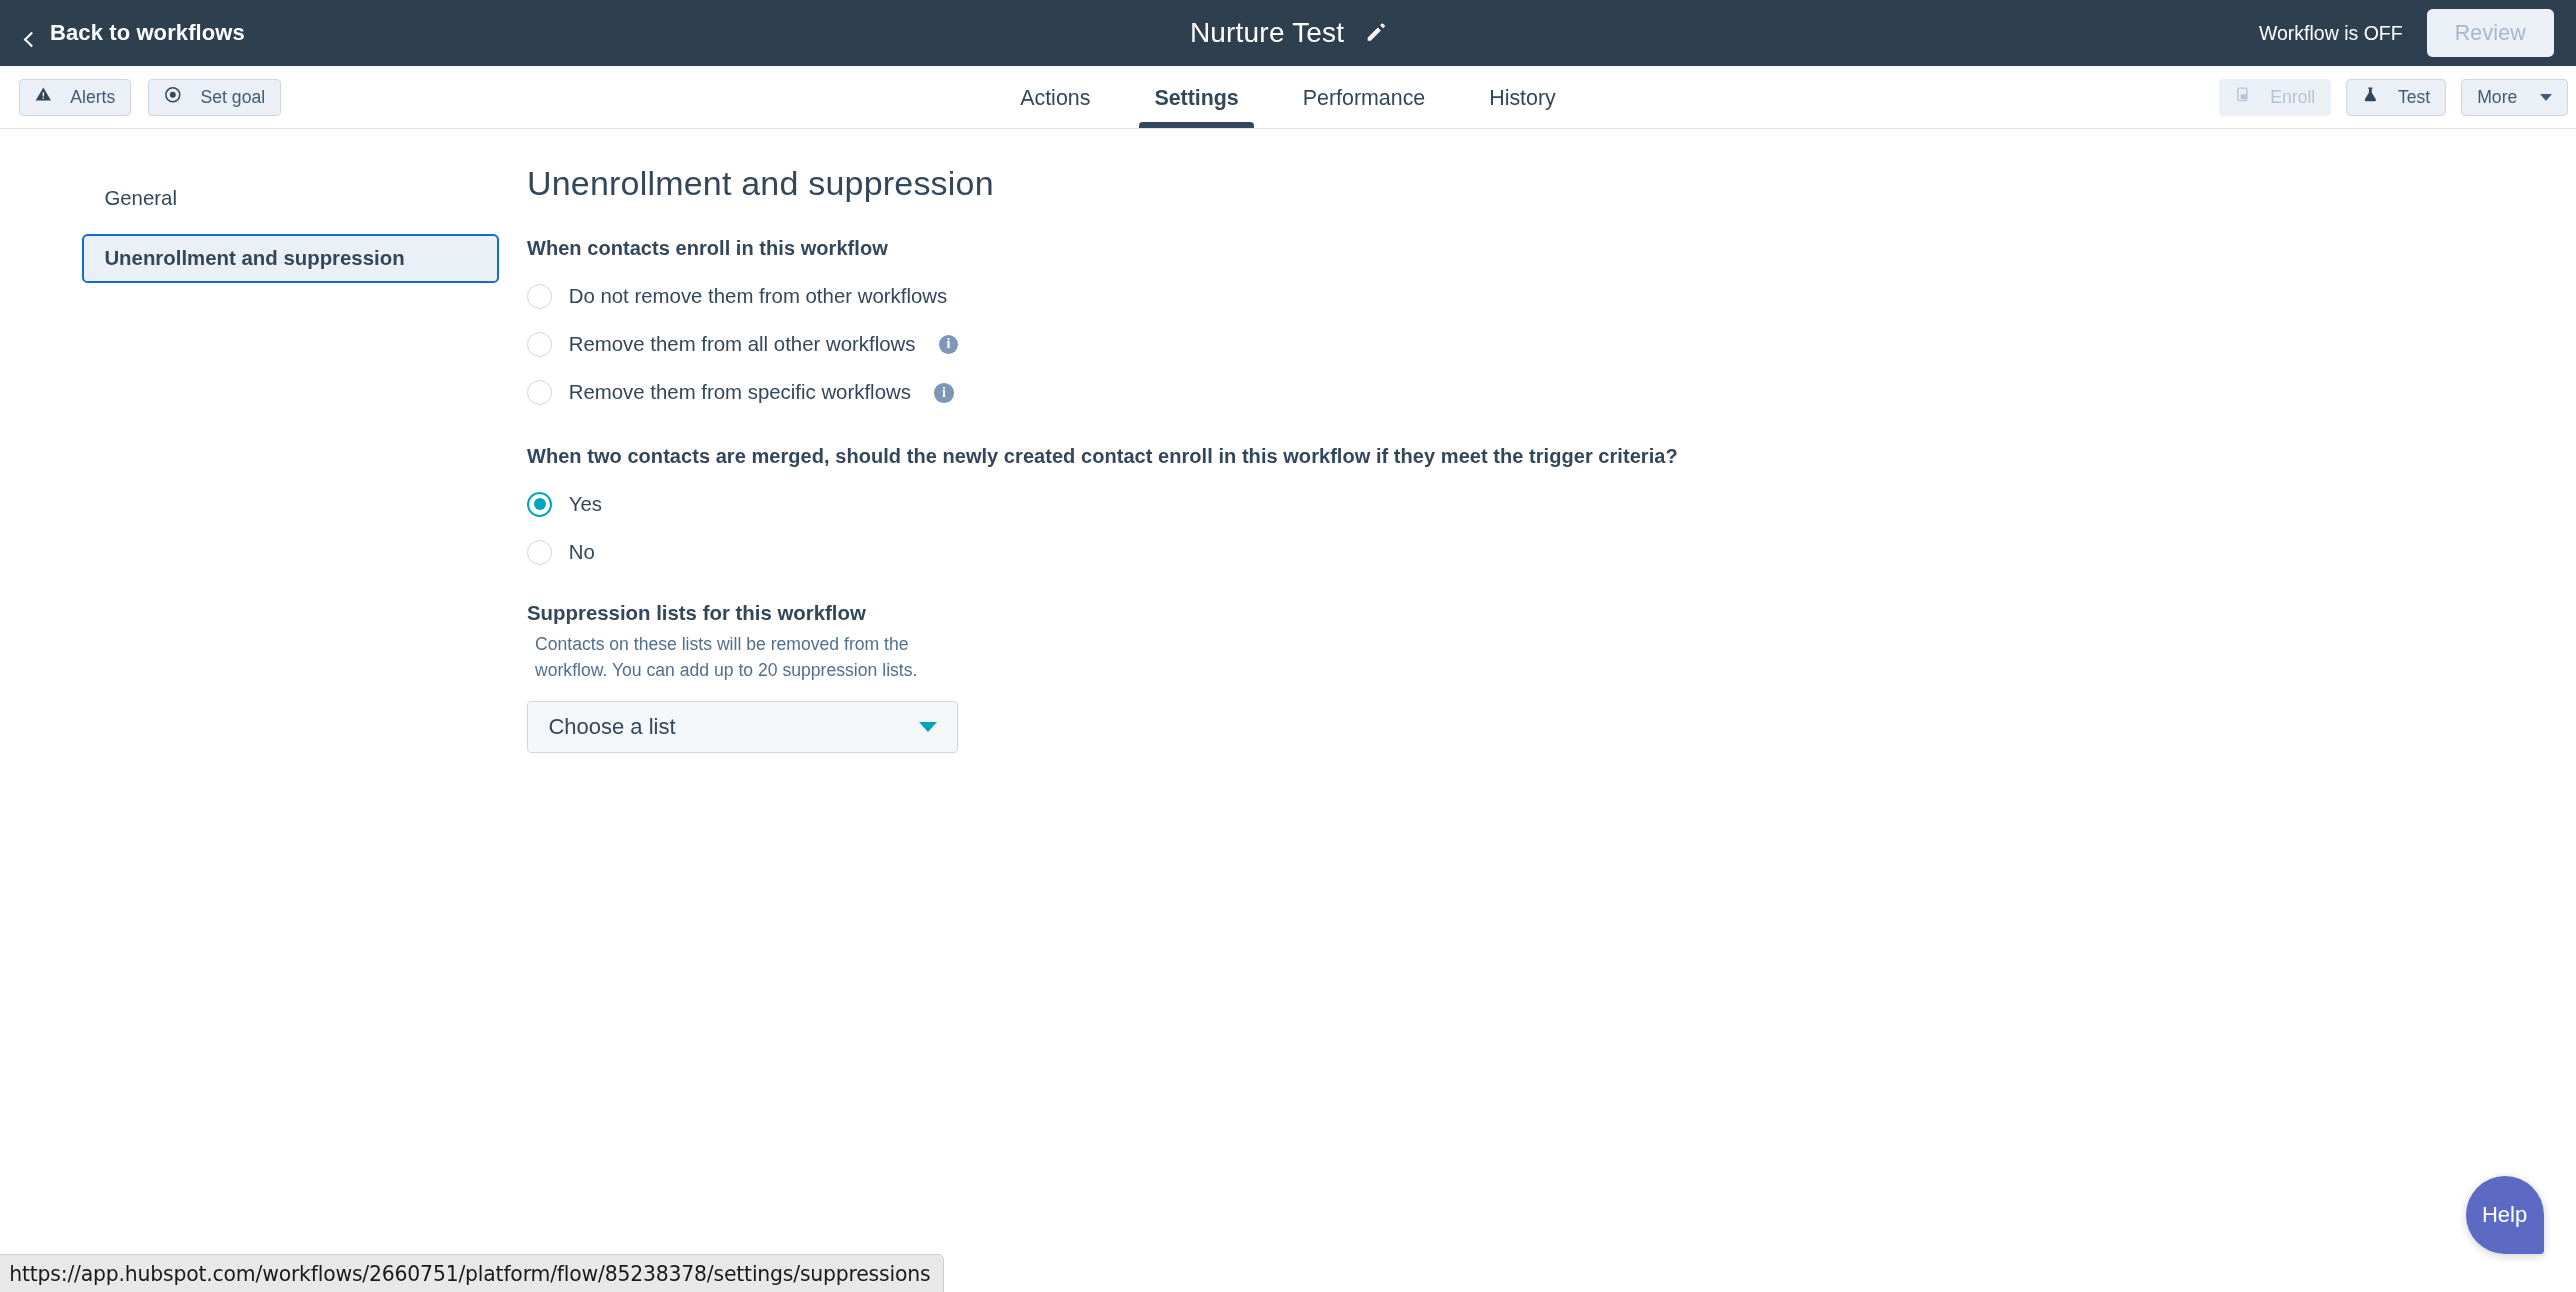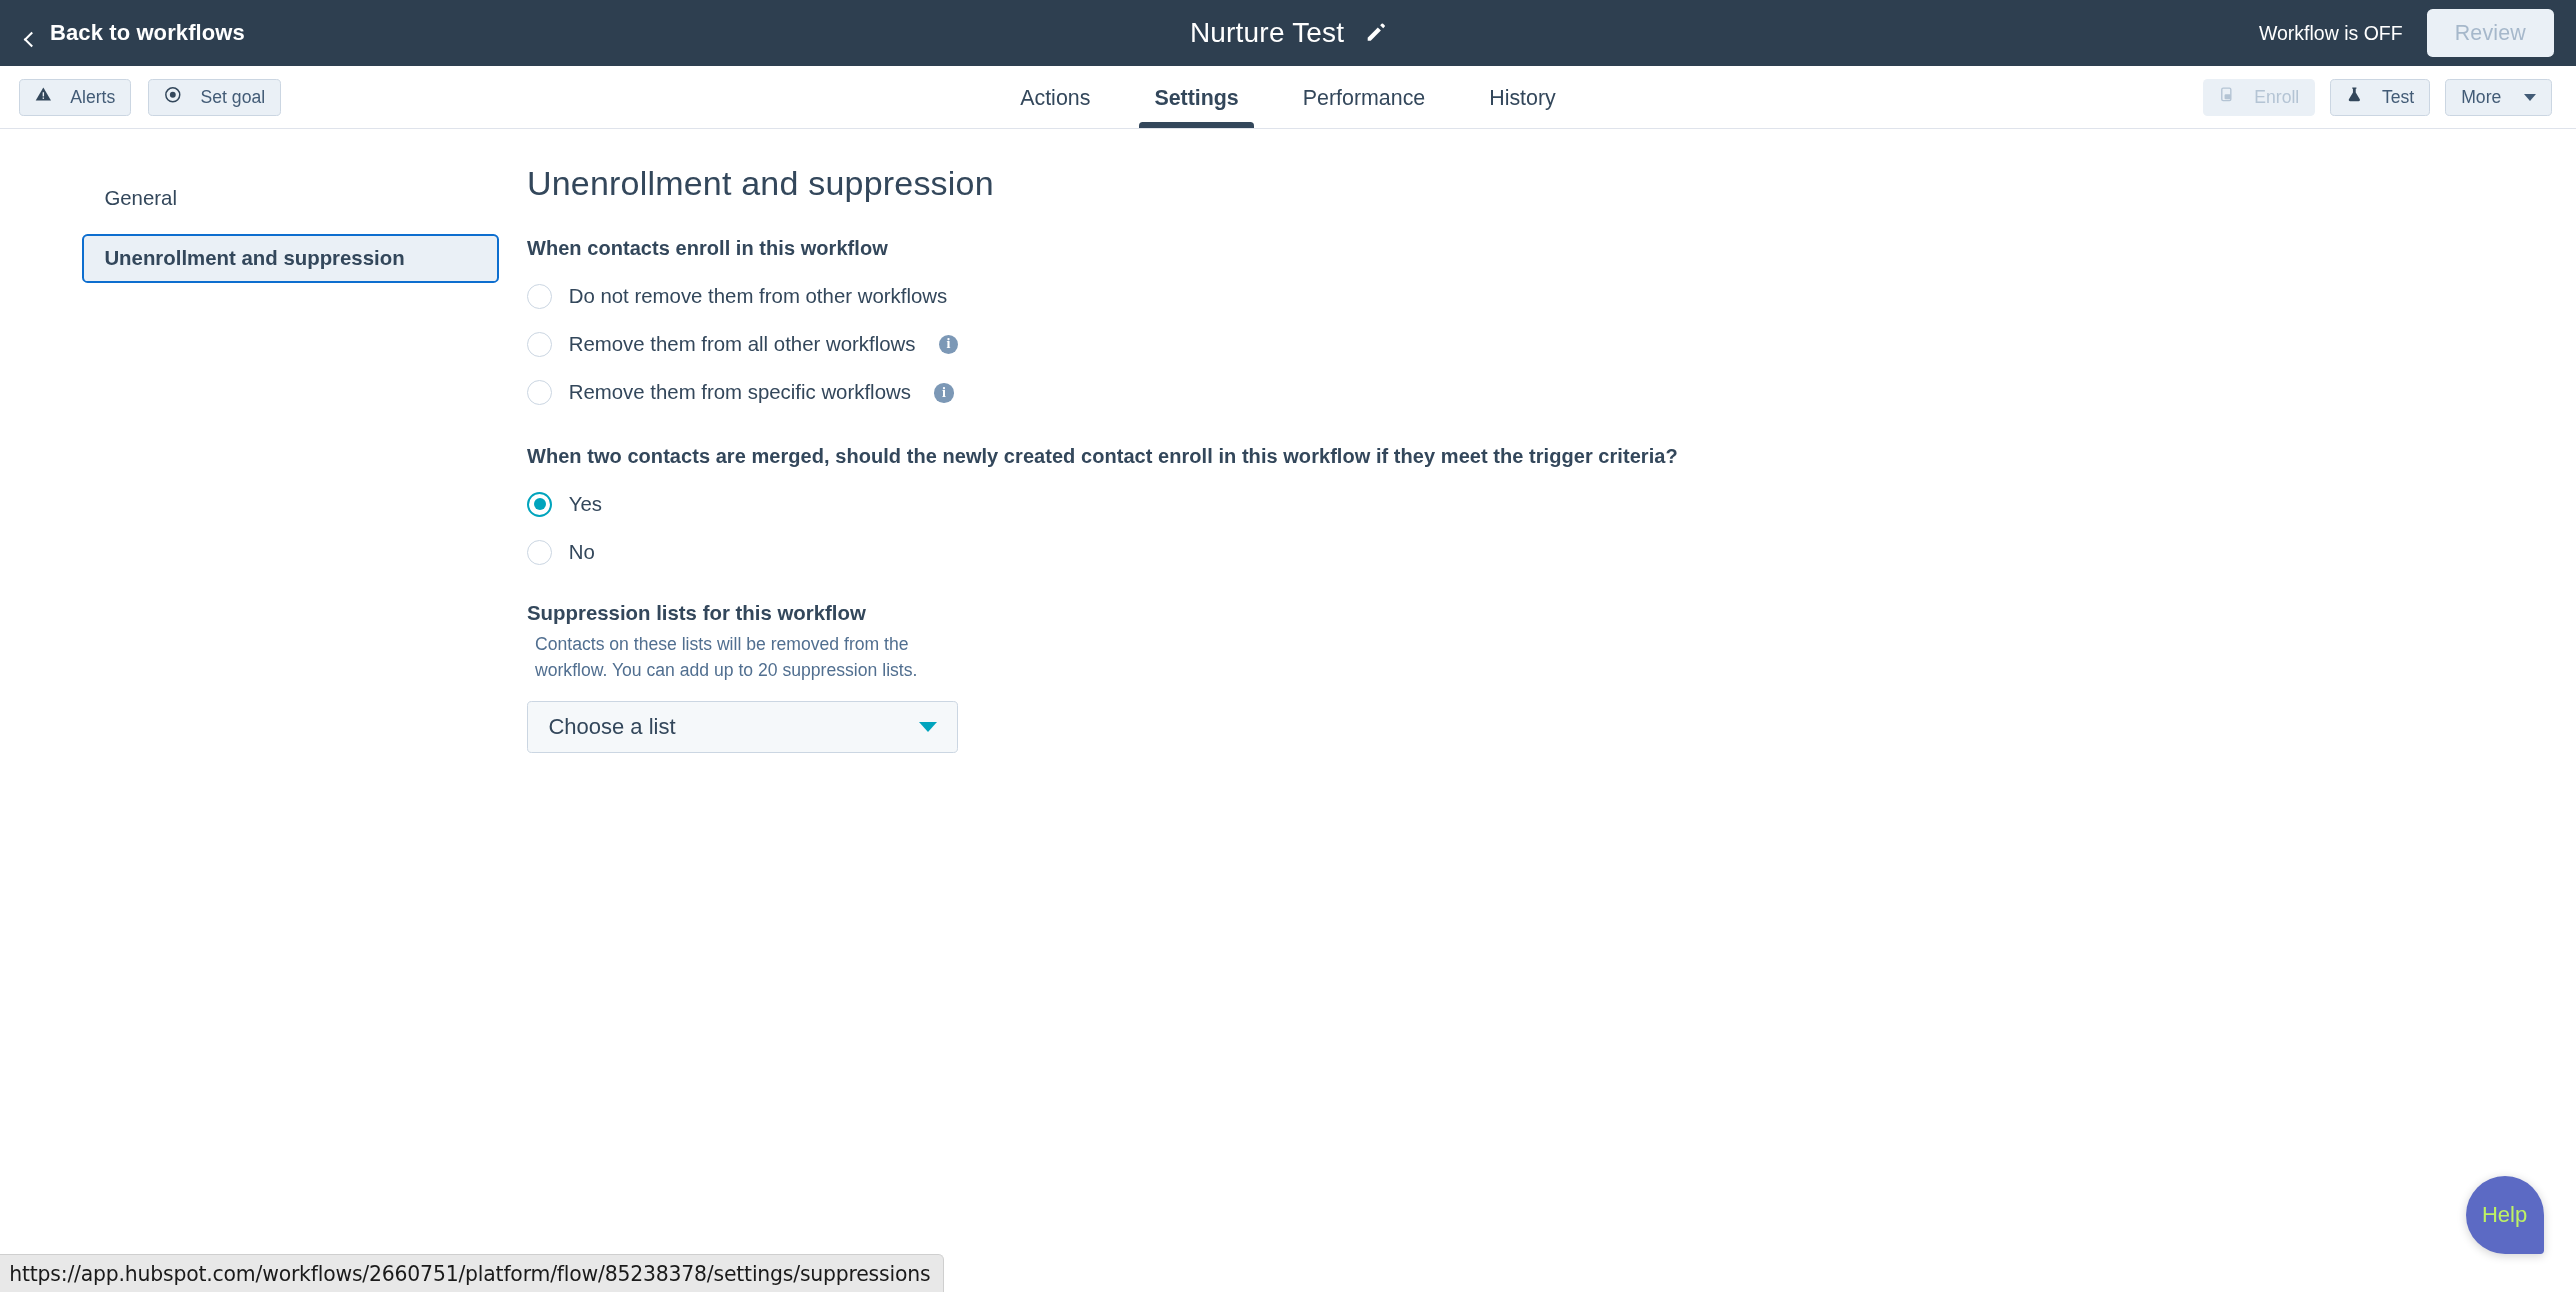--- a/index.html
+++ b/index.html
@@ -149,21 +149,21 @@
     left: 16.7px; right: 16.7px;
     bottom: 0;
     height: 5.6px;
     border-radius: 3.7px 3.7px 0 0;
     background: #33475b;
   }
   .toolbar-right {
     margin-left: auto;
     display: flex;
     gap: 15px;
-    margin-right: 24px;
+    margin-right: 8px;
   }
   .caret-down {
     width: 0; height: 0;
     border-left: 6.5px solid transparent;
     border-right: 6.5px solid transparent;
     border-top: 7.4px solid #425b76;
     margin-left: 3.7px;
   }
 
   
@@ -304,21 +304,21 @@
   .help-btn {
     position: absolute;
     right: 32.5px;
     bottom: 39px;
     width: 78px; height: 78px;
     background: #5c6ac4;
     border-radius: 39px 39px 3.7px 39px;
     display: flex;
     align-items: center;
     justify-content: center;
-    color: #bef264;
+    color: #ffffff;
     font-size: 22px;
     cursor: pointer;
     box-shadow: 0 1.9px 9.3px rgba(0,0,0,0.18);
   }
 
   
   .status-url {
     position: absolute;
     left: 0;
     bottom: 0;

